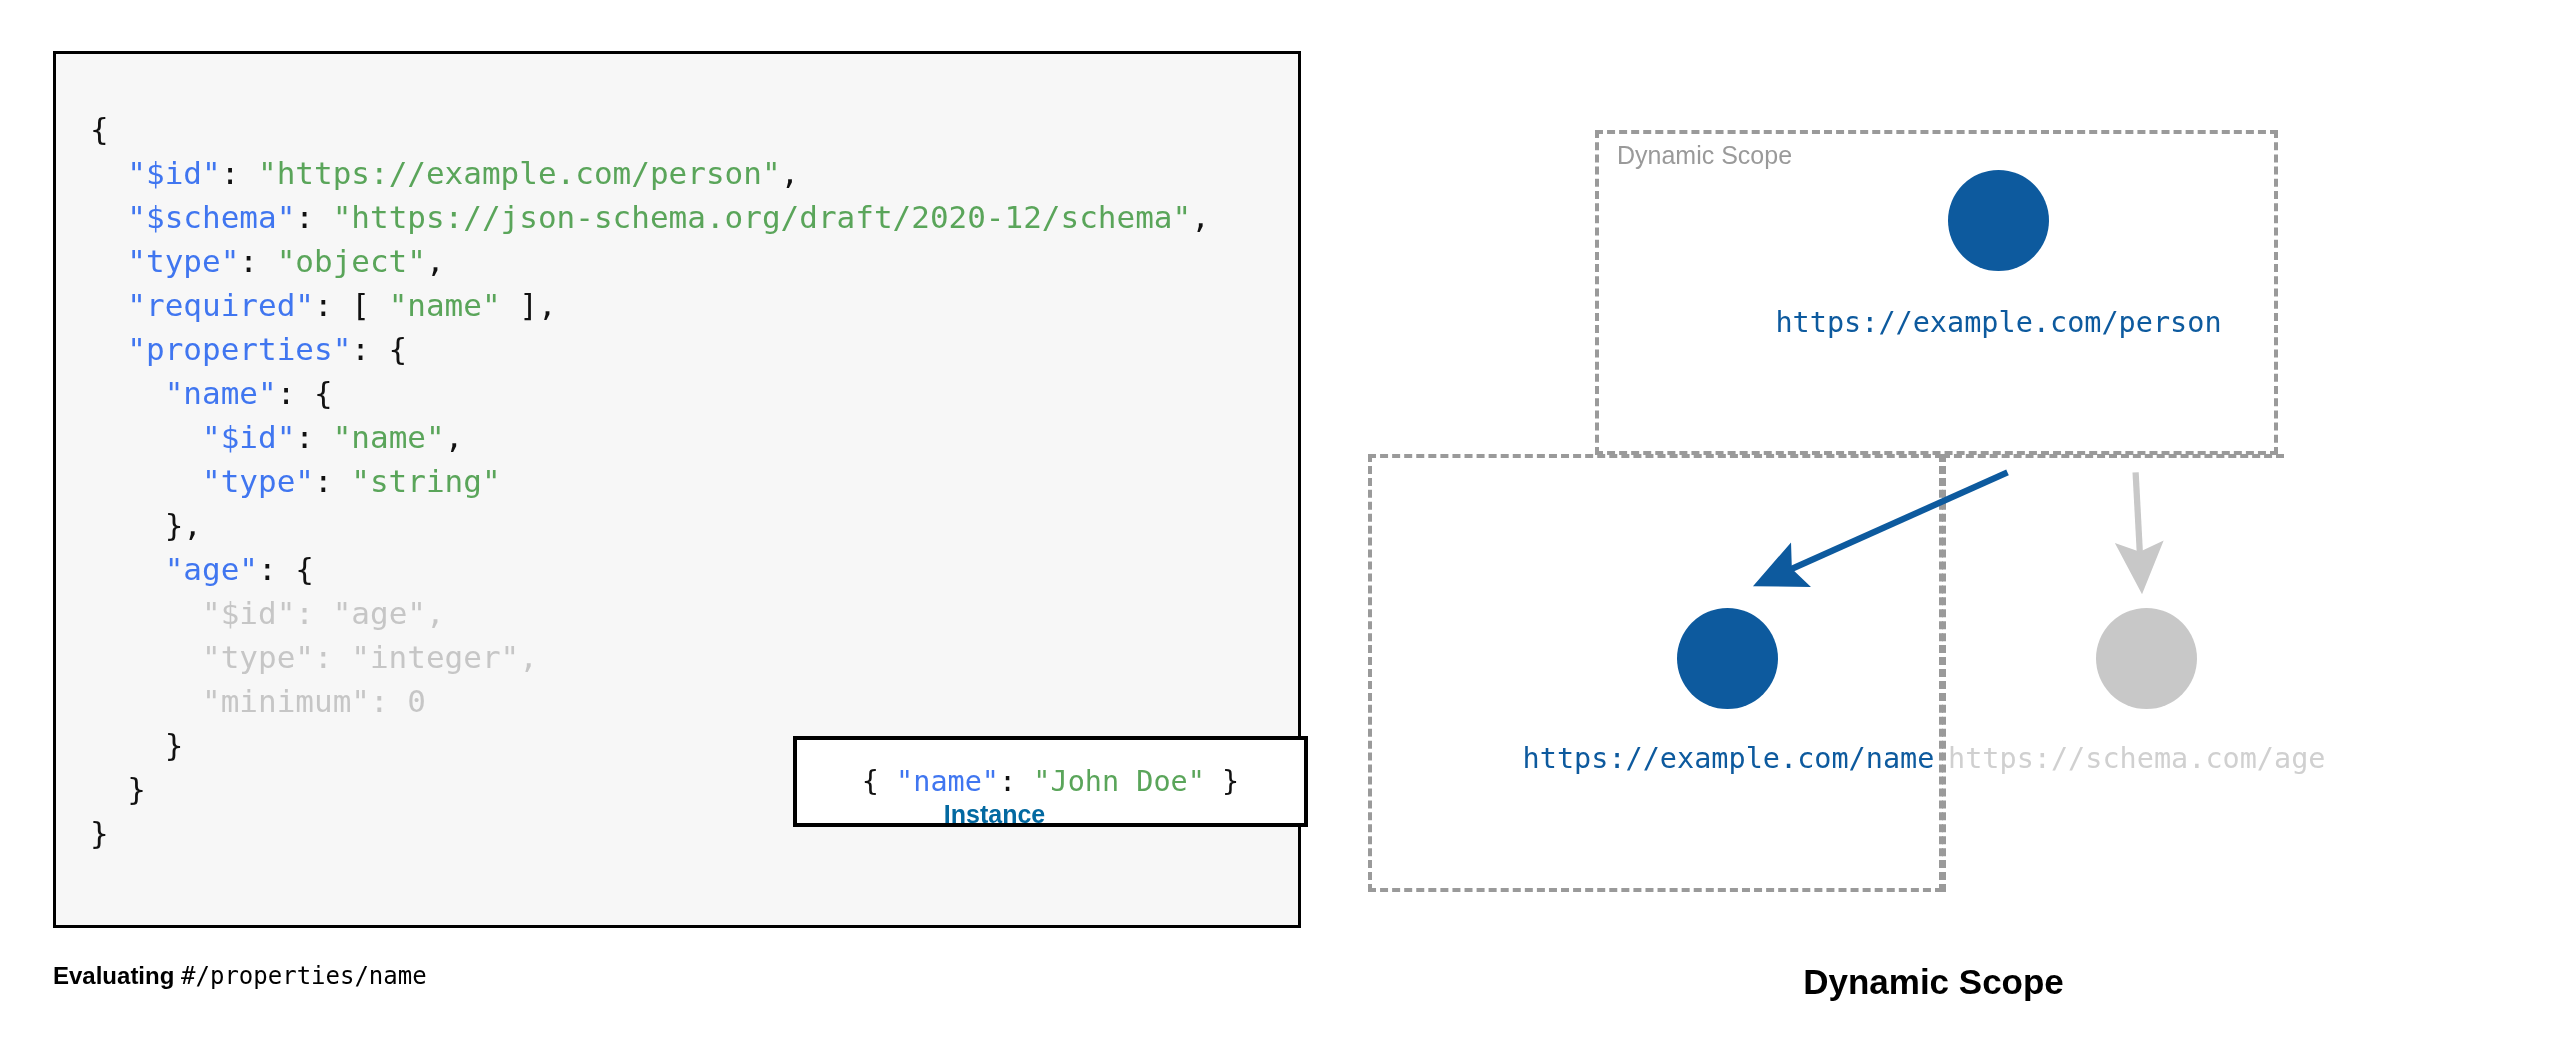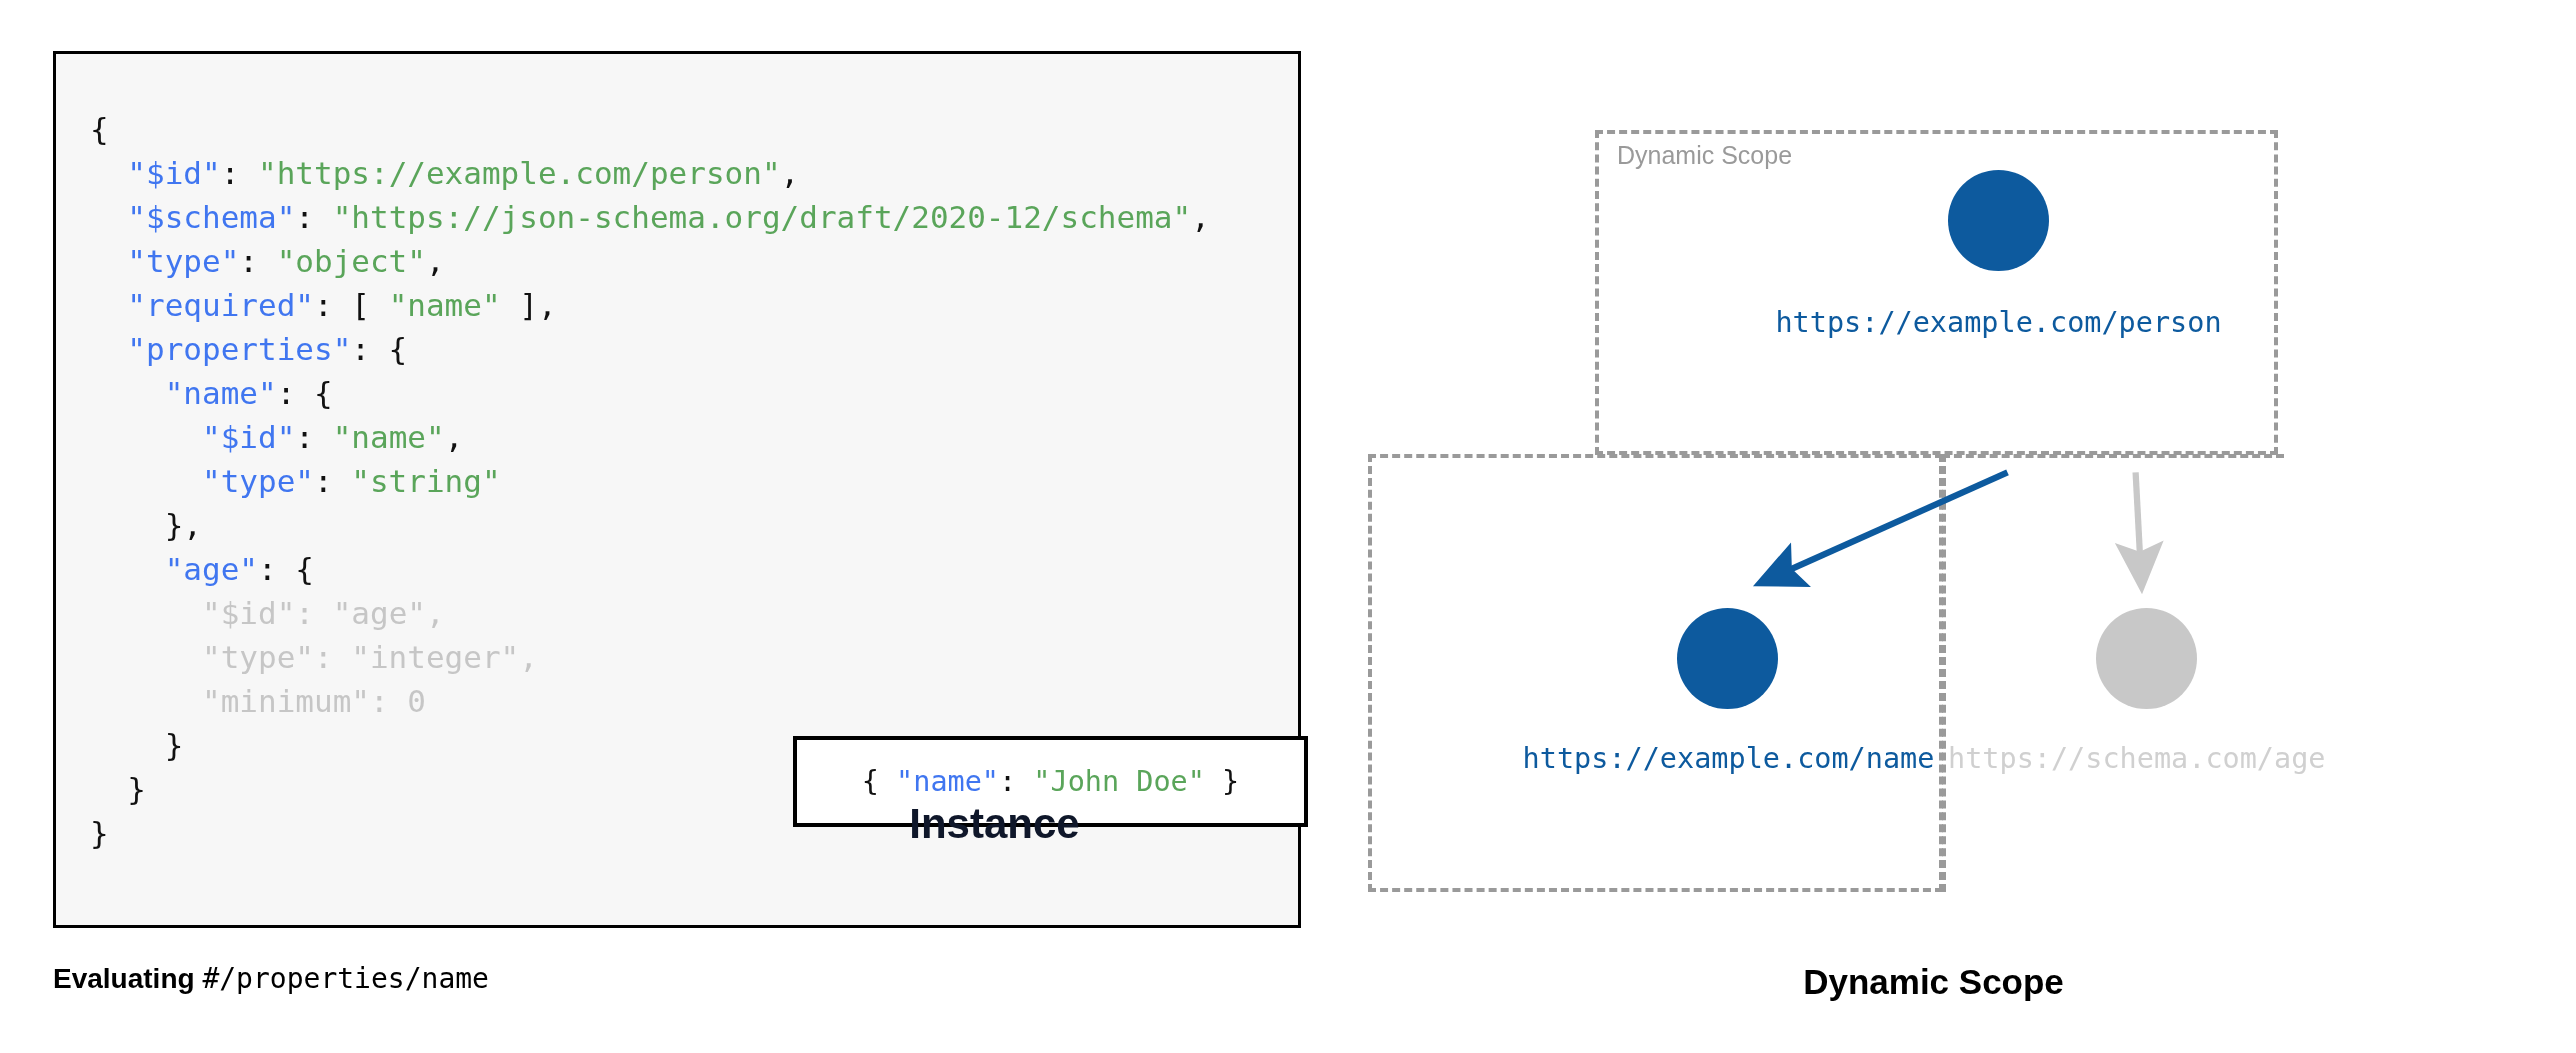--- a/index.html
+++ b/index.html
@@ -23,25 +23,25 @@
   .dim .p{color:#c6c6c6;}
   .dim .n{color:#c6c6c6;}
 
   
   #instance-box{position:absolute;left:737px;top:682px;width:515px;height:91px;
        box-sizing:border-box;border:4px solid #000000;background:#ffffff;
        display:flex;align-items:center;justify-content:center;}
   #instance-code{font-family:"DejaVu Sans Mono","Liberation Mono",monospace;
        font-size:28.5px;white-space:pre;color:#111;}
   #instance-label{position:absolute;left:737px;top:800px;width:515px;
-       text-align:center;font-size:42px;font-weight:bold;color:#0f172a;}
+       text-align:center;font-size:25px;font-weight:bold;color:#0369a1;}
 
   
   #left-caption{position:absolute;left:53px;top:962px;width:1248px;
-       font-size:28px;color:#000;}
+       font-size:24px;color:#000;}
   #left-caption .cap-bold{font-weight:bold;font-family:"Liberation Sans",sans-serif;}
   #left-caption .cap-mono{font-family:"DejaVu Sans Mono","Liberation Mono",monospace;
        font-weight:normal;}
 
   
   #right-diagram{position:absolute;left:1327px;top:34px;width:1213px;height:1002px;}
   #diagram-svg{position:absolute;left:0;top:0;}
 
   .scope-box{position:absolute;box-sizing:border-box;}
   #scope-top{left:268px;top:96px;width:683px;height:325px;

